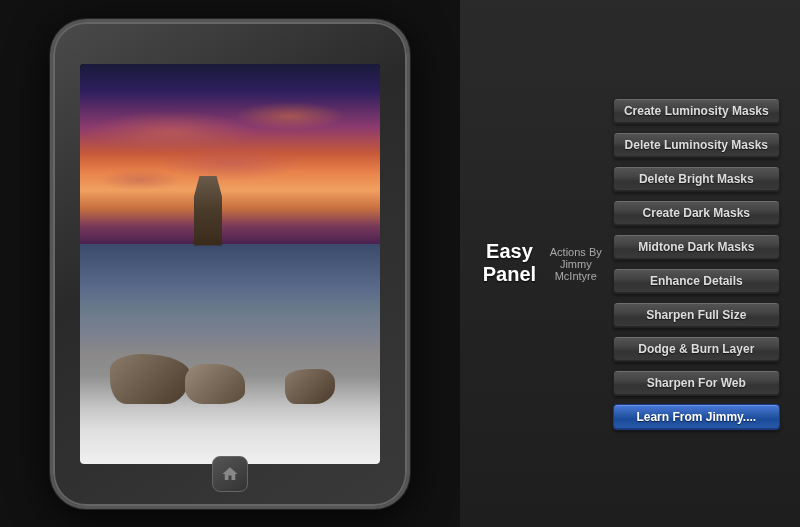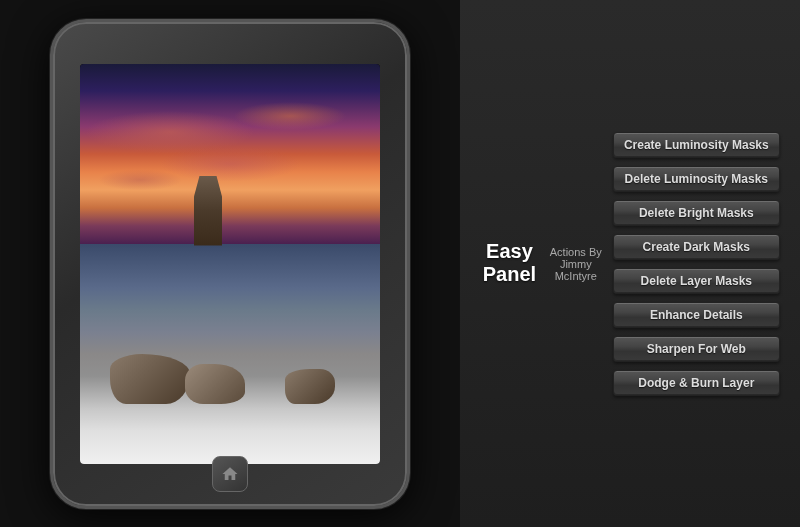--- a/index.html
+++ b/index.html
@@ -263,18 +263,20 @@
 </div>
 
 <div class="panel-container">
   <div class="panel-title">Easy Panel</div>
   <div class="panel-subtitle">Actions By Jimmy McIntyre</div>
   <div class="panel-buttons" id="buttons-container">
   <button class="panel-btn">Create Luminosity Masks</button>
       <button class="panel-btn">Delete Luminosity Masks</button>
       <button class="panel-btn">Delete Bright Masks</button>
       <button class="panel-btn">Create Dark Masks</button>
-      <button class="panel-btn">Delete Layer Masks</button>
+      <button class="panel-btn">Midtone Dark Masks</button>
       <button class="panel-btn">Enhance Details</button>
+      <button class="panel-btn">Sharpen Full Size</button>
+      <button class="panel-btn">Dodge &amp; Burn Layer</button>
       <button class="panel-btn">Sharpen For Web</button>
-      <button class="panel-btn">Dodge &amp; Burn Layer</button>
+      <button class="panel-btn highlight">Learn From Jimmy....</button>
     </div>
 </div>
 
 </body></html>

